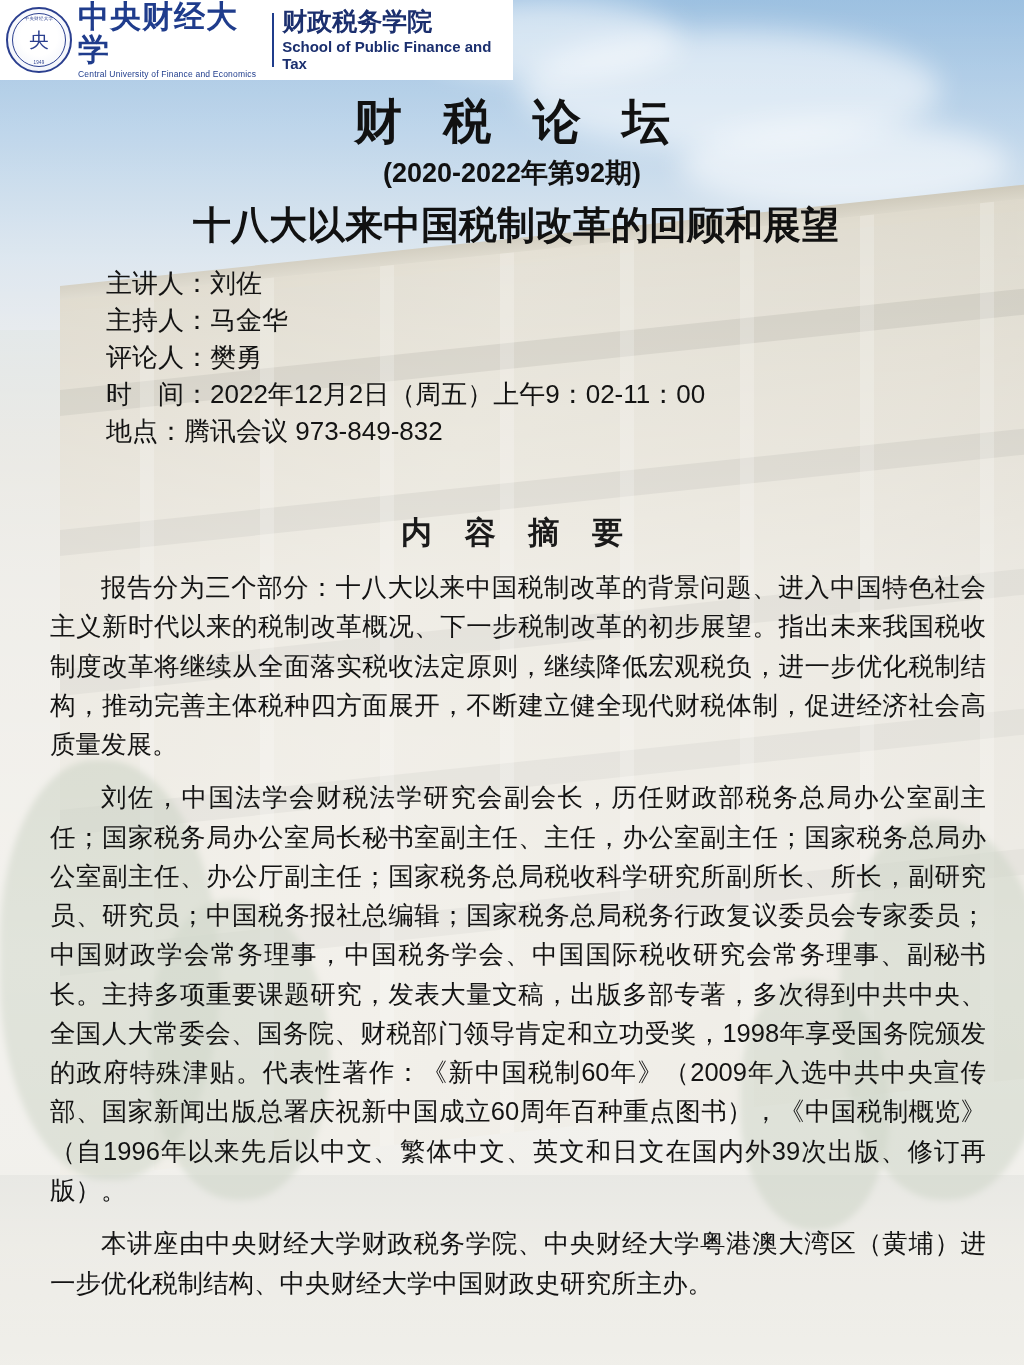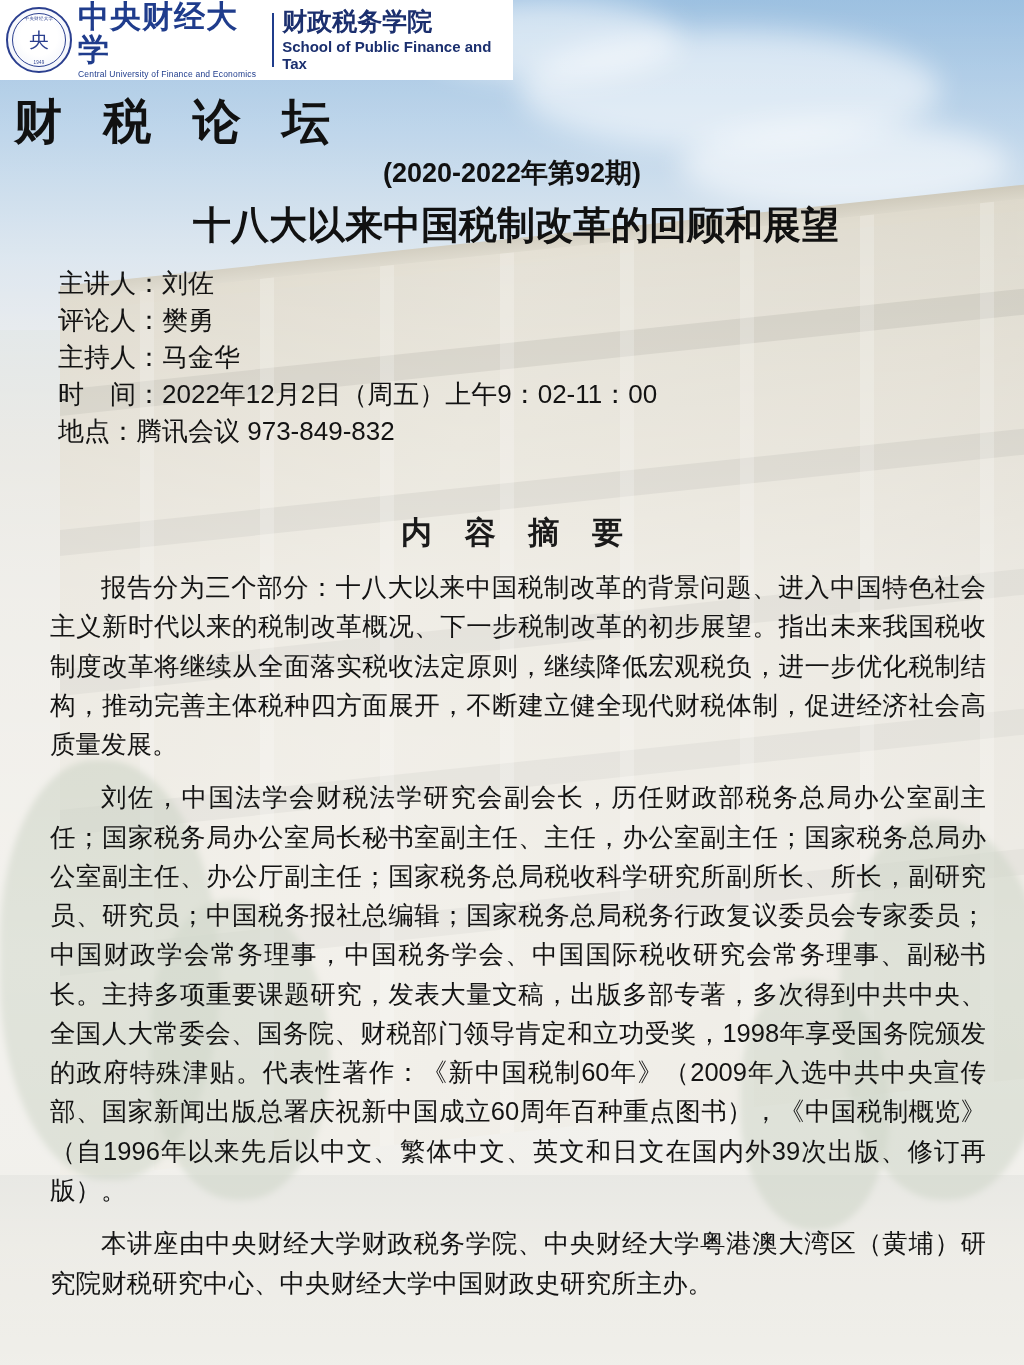--- a/index.html
+++ b/index.html
@@ -189,20 +189,21 @@
   .content {
     position: absolute;
     inset: 0;
     z-index: 4;
     color: #1a1a1a;
   }
   .title-main {
     position: absolute;
     left: 0; right: 0;
     top: 90px;
+    text-align: center;
     font-size: 48px;
     font-weight: bold;
     letter-spacing: 14px;
     text-indent: 14px;
     color: #111;
   }
   .title-issue {
     position: absolute;
     left: 0; right: 0;
     top: 155px;
@@ -225,20 +226,21 @@
     position: absolute;
     left: 58px;
     top: 265px;
     width: 900px;
   }
   .meta-line {
     font-size: 26px;
     line-height: 1.42;
     color: #131313;
     white-space: pre;
+    margin-left: 48px;
   }
 
   .section-title {
     position: absolute;
     left: 0; right: 0;
     top: 512px;
     text-align: center;
     font-size: 31px;
     font-weight: bold;
     letter-spacing: 12px;
@@ -315,28 +317,28 @@
     </div>
   </div>
 
   <div class="content">
     <div class="title-main">财 税 论 坛</div>
     <div class="title-issue">(2020-2022年第92期)</div>
     <div class="title-sub">十八大以来中国税制改革的回顾和展望</div>
 
     <div class="meta">
       <div class="meta-line">主讲人：刘佐</div>
+      <div class="meta-line">主持人：马金华</div>
       <div class="meta-line">评论人：樊勇</div>
-      <div class="meta-line">主持人：马金华</div>
       <div class="meta-line">时　间：2022年12月2日（周五）上午9：02-11：00</div>
       <div class="meta-line">地点：腾讯会议 973-849-832</div>
     </div>
 
     <div class="section-title">内 容 摘 要</div>
 
     <div class="body-wrap">
       <p class="para">报告分为三个部分：十八大以来中国税制改革的背景问题、进入中国特色社会主义新时代以来的税制改革概况、下一步税制改革的初步展望。指出未来我国税收制度改革将继续从全面落实税收法定原则，继续降低宏观税负，进一步优化税制结构，推动完善主体税种四方面展开，不断建立健全现代财税体制，促进经济社会高质量发展。</p>
       <p class="para">刘佐，中国法学会财税法学研究会副会长，历任财政部税务总局办公室副主任；国家税务局办公室局长秘书室副主任、主任，办公室副主任；国家税务总局办公室副主任、办公厅副主任；国家税务总局税收科学研究所副所长、所长，副研究员、研究员；中国税务报社总编辑；国家税务总局税务行政复议委员会专家委员；中国财政学会常务理事，中国税务学会、中国国际税收研究会常务理事、副秘书长。主持多项重要课题研究，发表大量文稿，出版多部专著，多次得到中共中央、全国人大常委会、国务院、财税部门领导肯定和立功受奖，1998年享受国务院颁发的政府特殊津贴。代表性著作：《新中国税制60年》（2009年入选中共中央宣传部、国家新闻出版总署庆祝新中国成立60周年百种重点图书），《中国税制概览》（自1996年以来先后以中文、繁体中文、英文和日文在国内外39次出版、修订再版）。</p>
-      <p class="para last">本讲座由中央财经大学财政税务学院、中央财经大学粤港澳大湾区（黄埔）研究院财税研究中心、中央财经大学中国财政史研究所主办。</p>
+      <p class="para last">本讲座由中央财经大学财政税务学院、中央财经大学粤港澳大湾区（黄埔）进一步优化税制结构、中央财经大学中国财政史研究所主办。</p>
     </div>
   </div>
 
 </div>
 
 </body></html>

